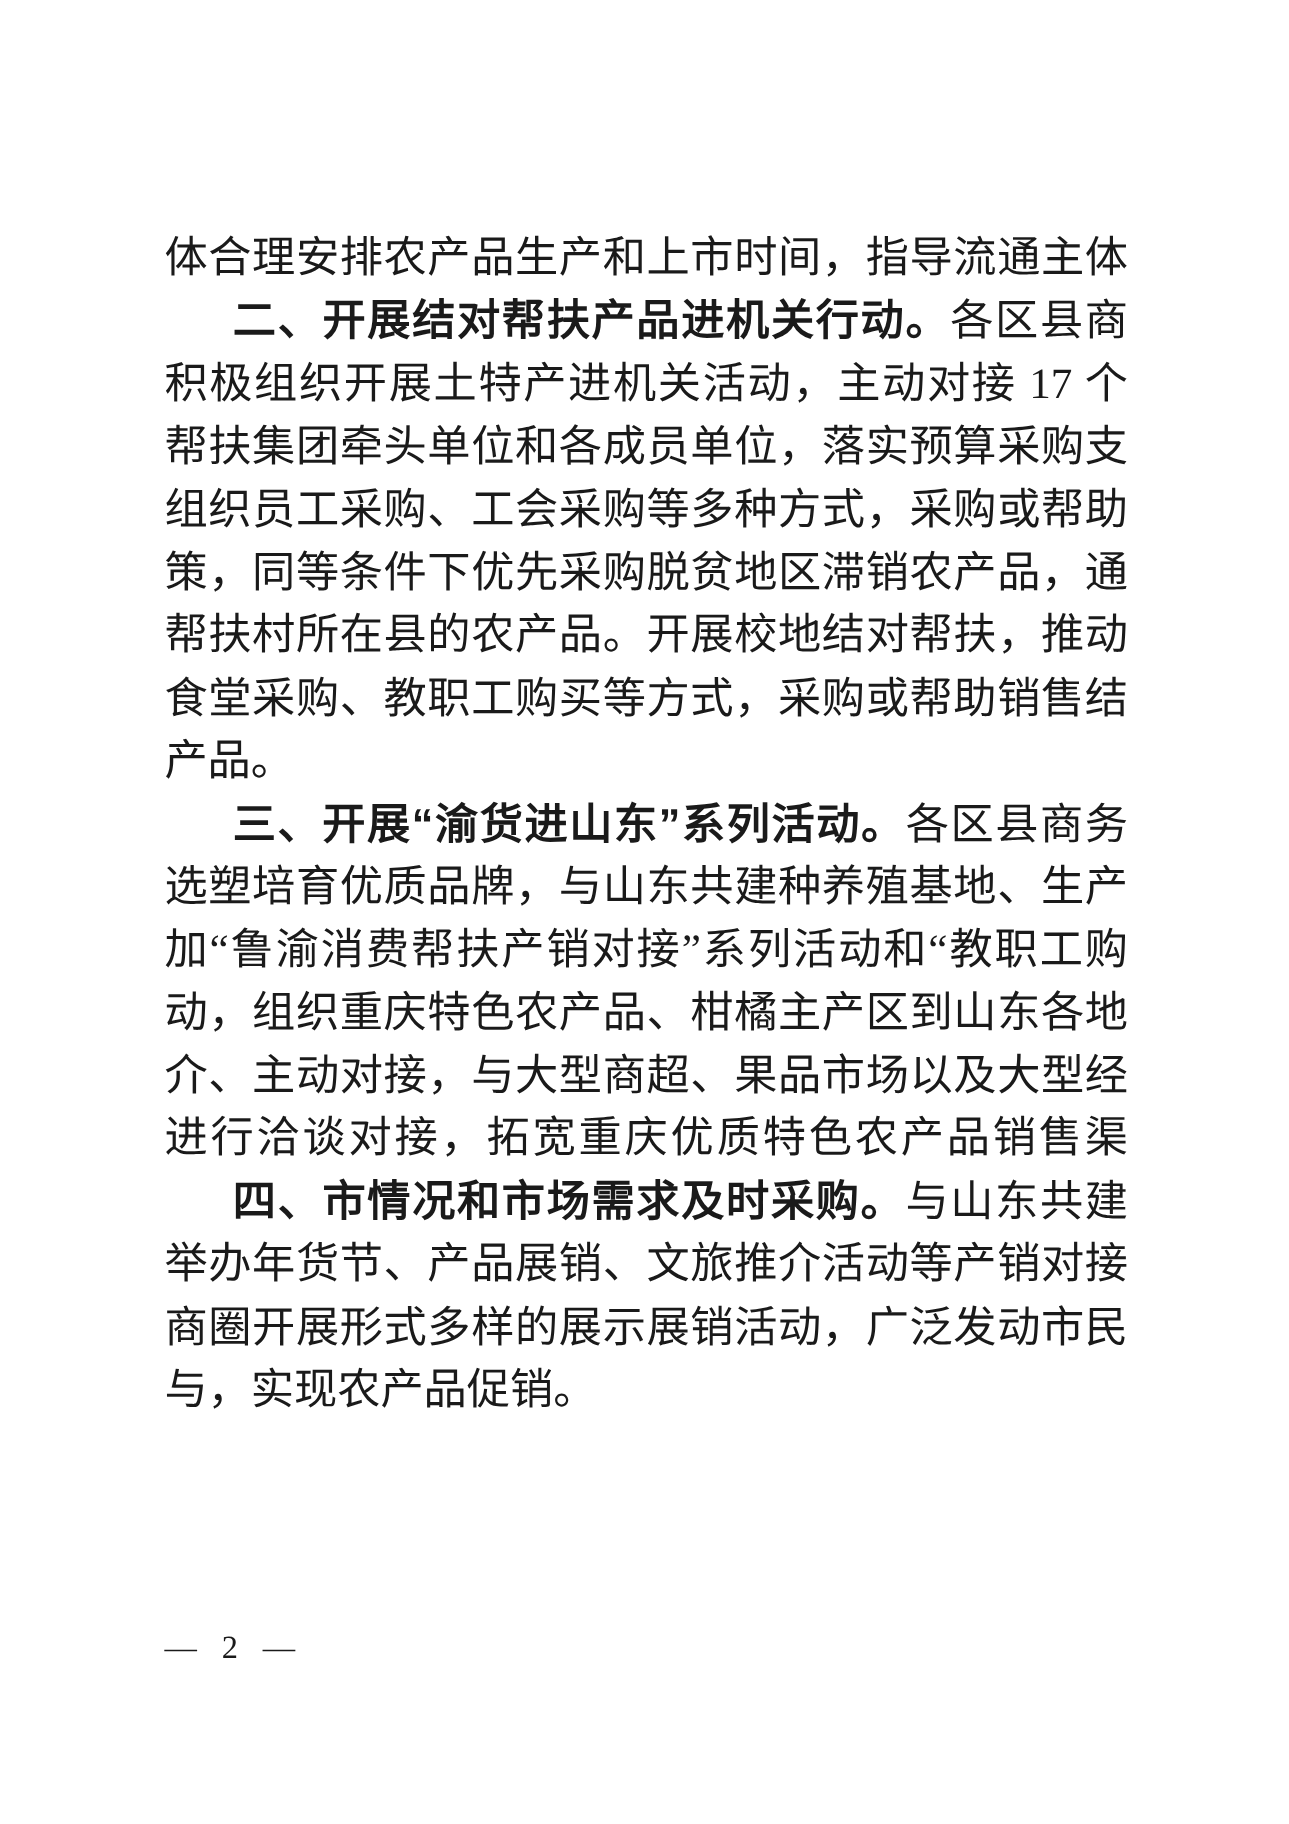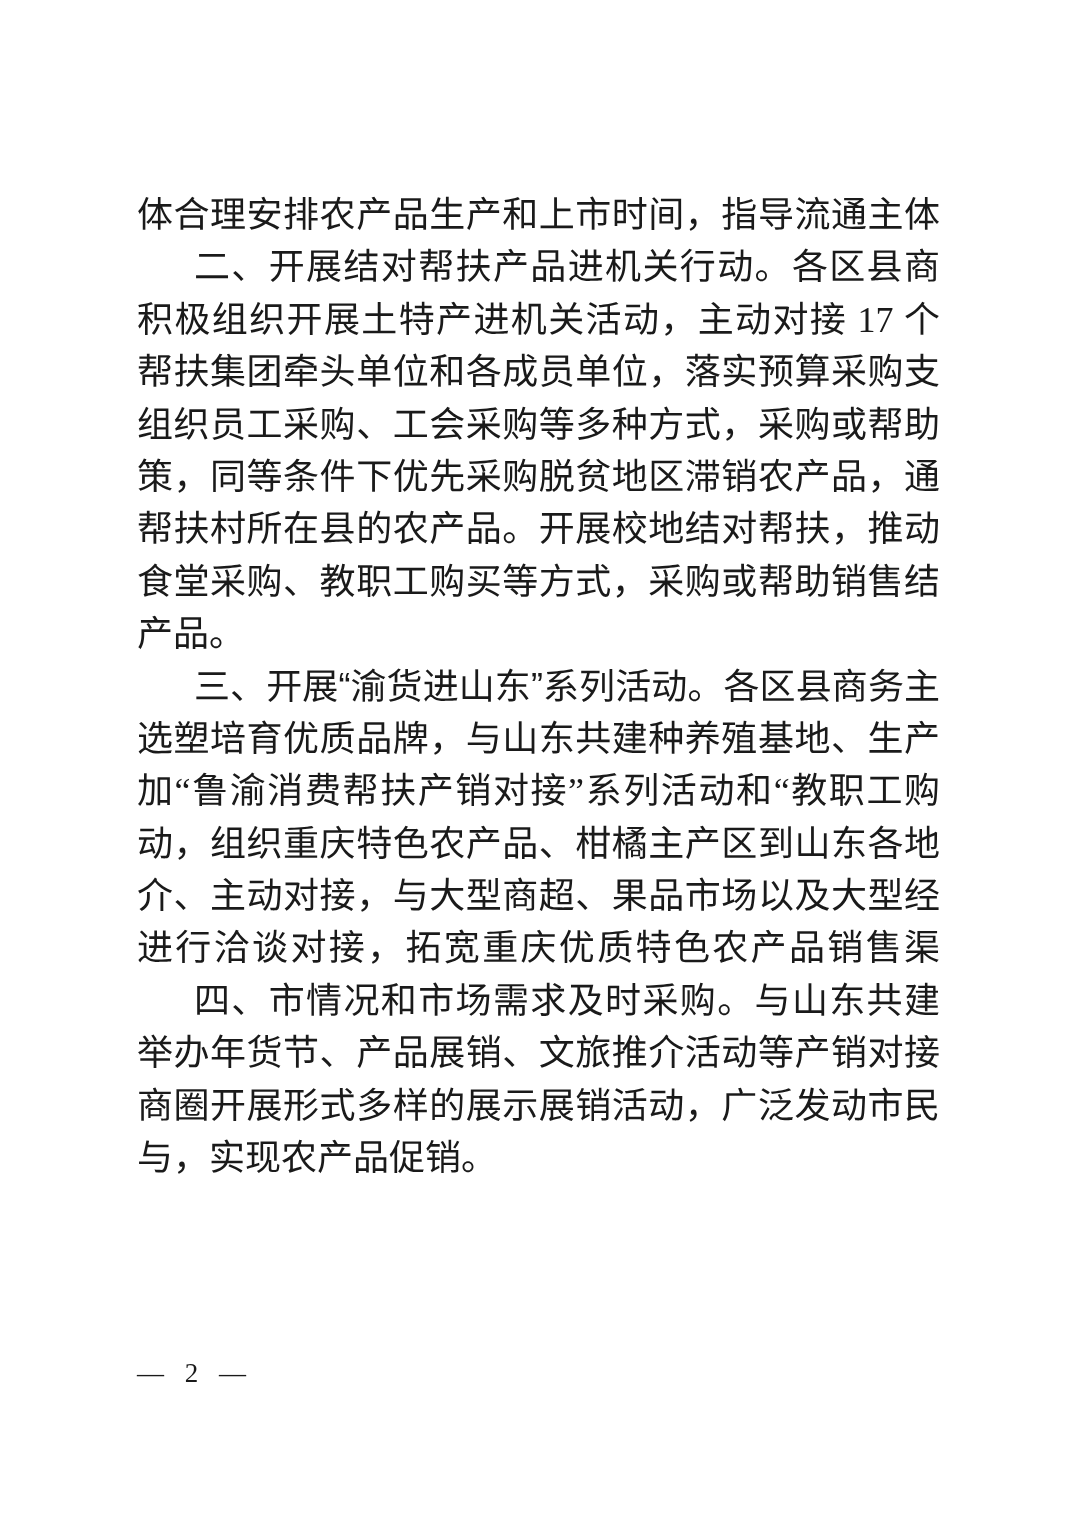--- a/index.html
+++ b/index.html
@@ -38,21 +38,21 @@
     overflow: hidden;
   }
   .line.short {
     text-align-last: left;
   }
   .line.indent {
     text-indent: 57px;
   }
   .hd {
     font-family: "Liberation Sans", sans-serif;
-    font-weight: 400;
+    font-weight: 700;
   }
   .footer {
     position: absolute;
     left: 137px;
     top: 1356px;
     font-size: 27px;
     line-height: 34px;
     color: #1a1a1a;
     letter-spacing: 2px;
     word-spacing: 10px;

